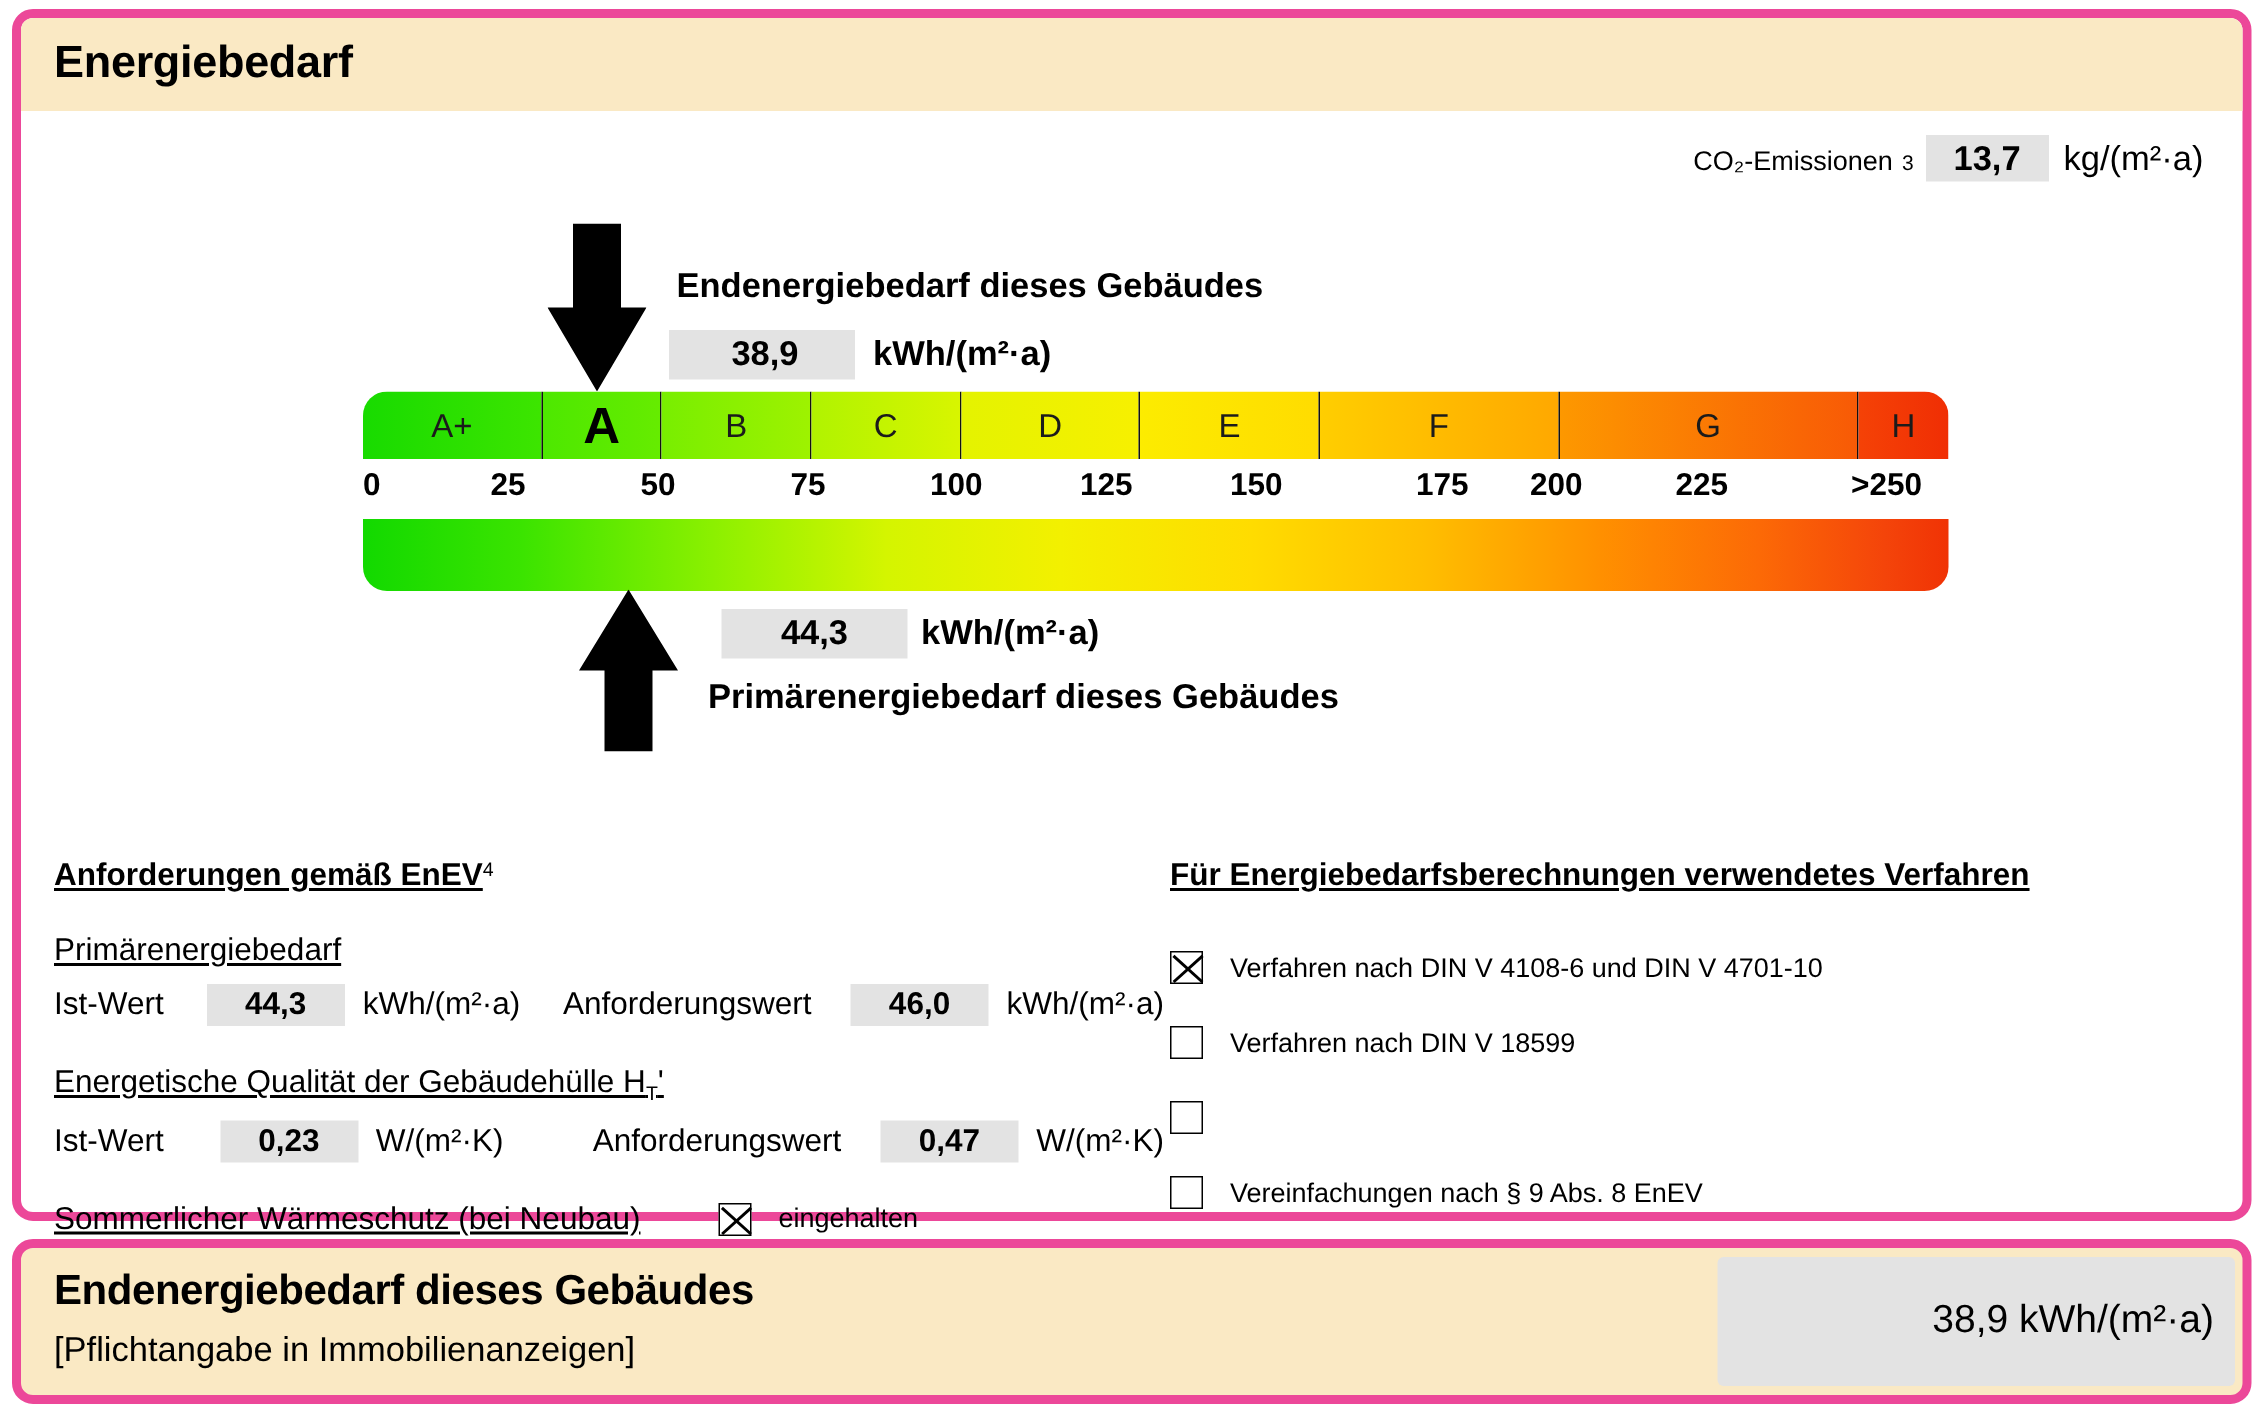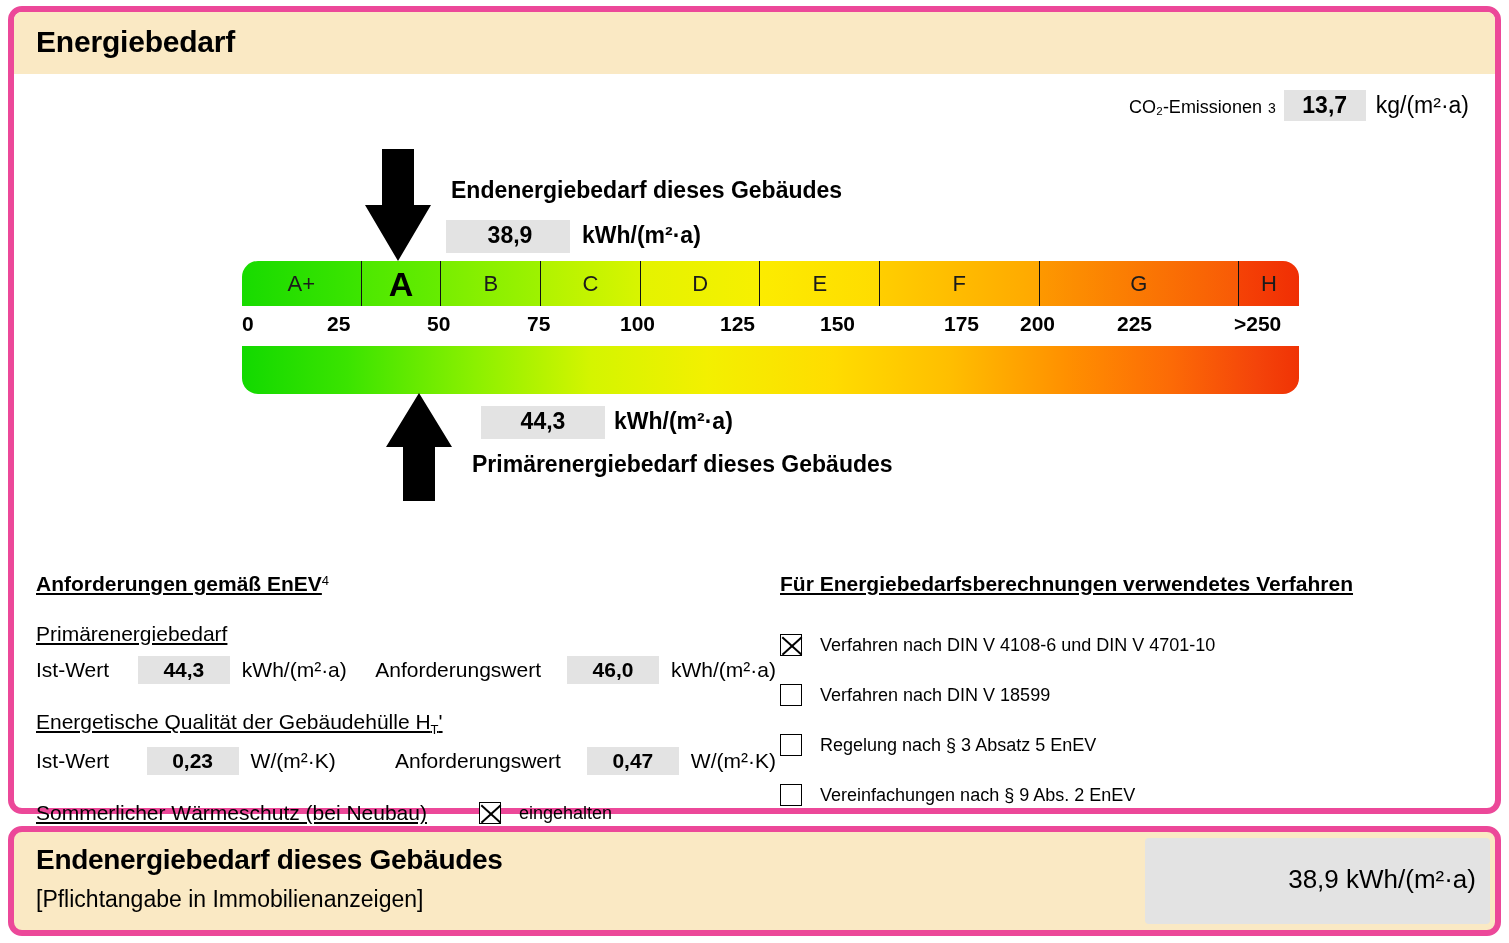--- a/index.html
+++ b/index.html
@@ -211,25 +211,24 @@
       <div class="cbrow" style="margin-bottom:28px;">
         <span class="cb checked"></span>
         <span class="cbtext">Verfahren nach DIN V 4108-6 und DIN V 4701-10</span>
       </div>
       <div class="cbrow" style="margin-bottom:28px;">
         <span class="cb"></span>
         <span class="cbtext">Verfahren nach DIN V 18599</span>
       </div>
       <div class="cbrow" style="margin-bottom:28px;">
         <span class="cb"></span>
-        <span class="cbtext">Regelung nach § 3 Absatz 5 EnEV</span>
       </div>
       <div class="cbrow">
         <span class="cb"></span>
-        <span class="cbtext">Vereinfachungen nach § 9 Abs. 2 EnEV</span>
+        <span class="cbtext">Vereinfachungen nach § 9 Abs. 8 EnEV</span>
       </div>
     </div>
   </div>
 
   <div id="footer-panel" class="panel">
     <div id="footer-title">Endenergiebedarf dieses Gebäudes</div>
     <div id="footer-sub">[Pflichtangabe in Immobilienanzeigen]</div>
     <div id="footer-value-box">
       <span id="footer-value">38,9 kWh/(m²·a)</span>
     </div>

